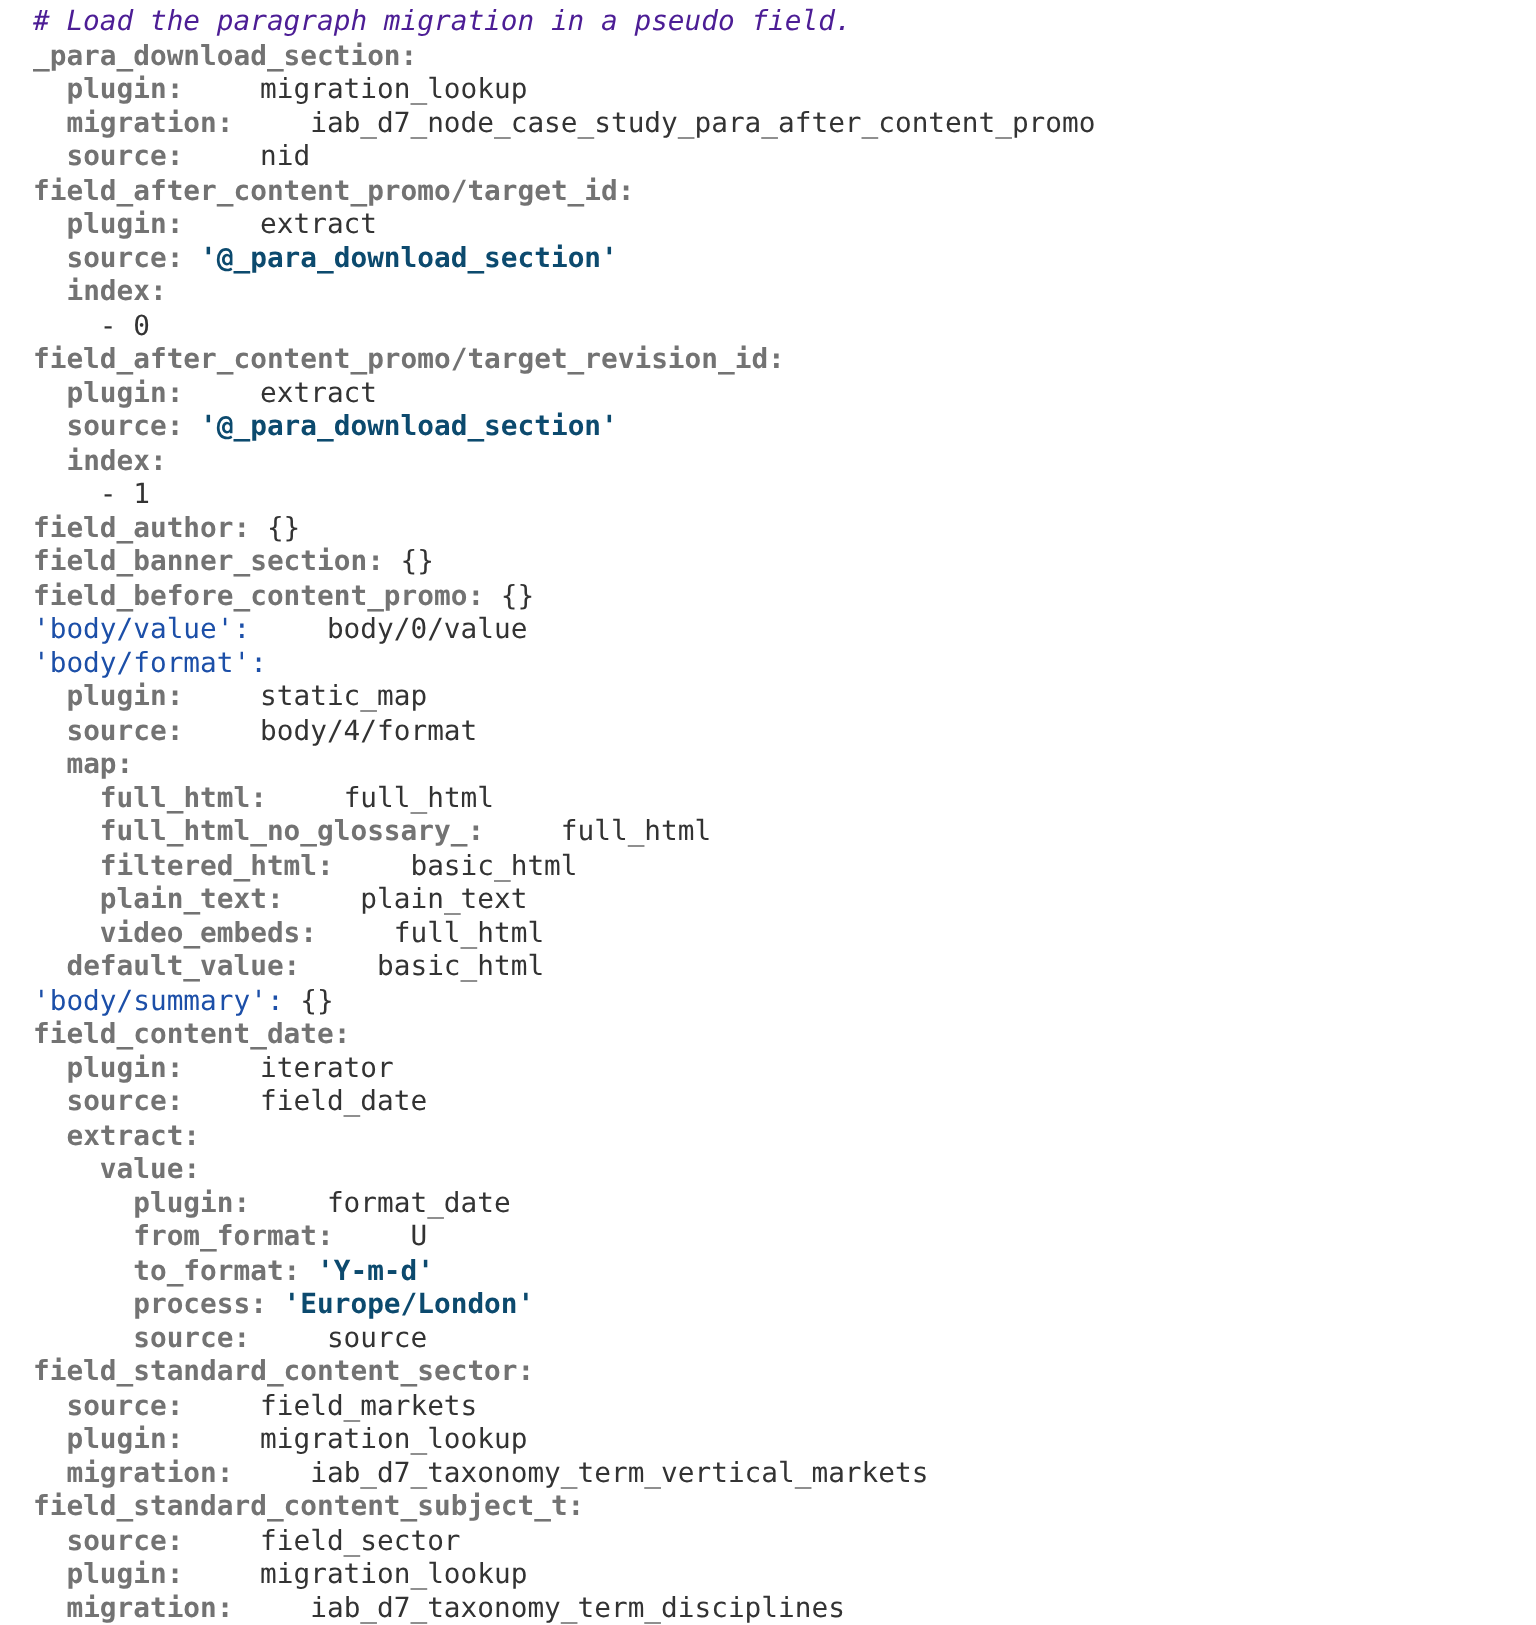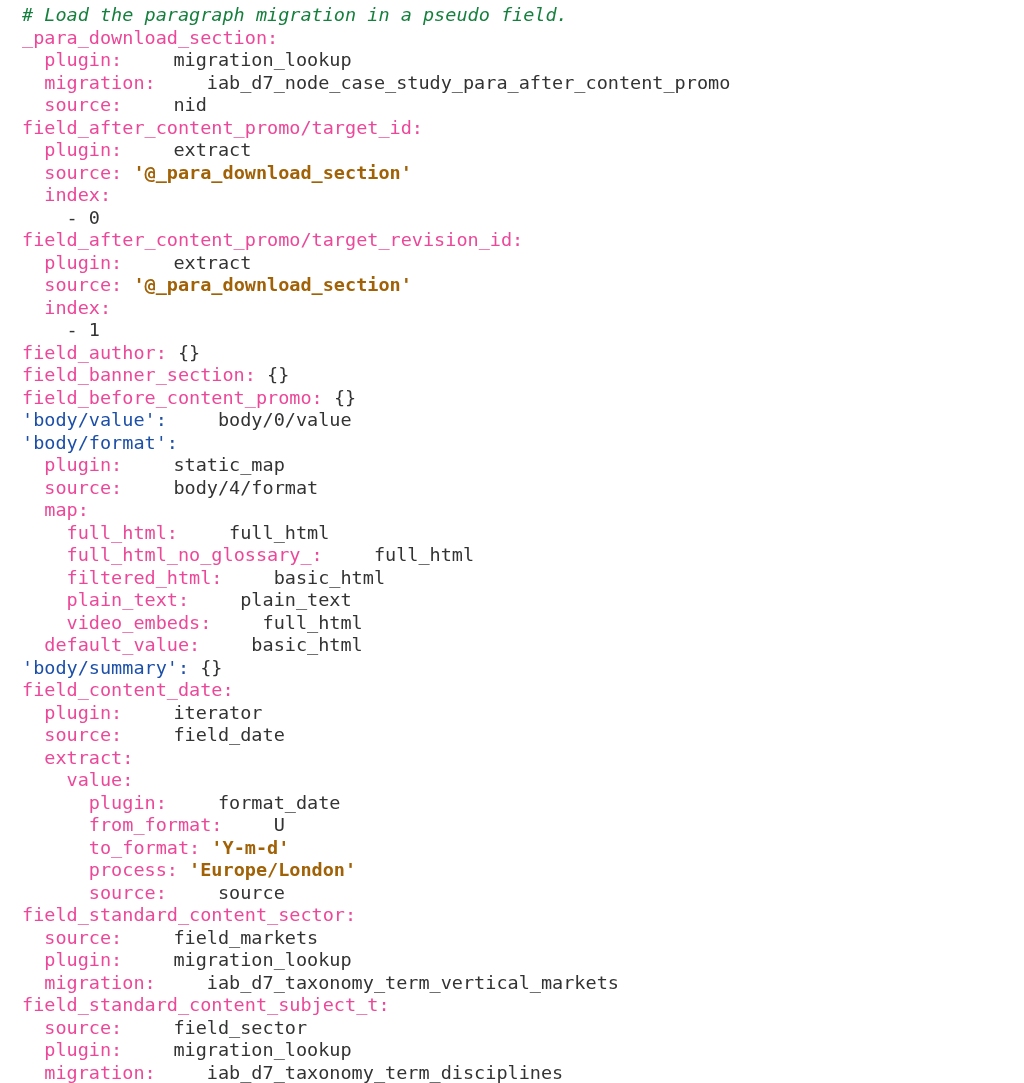--- a/index.html
+++ b/index.html
@@ -14,24 +14,24 @@
   }
   pre.code {
     margin: 0;
     padding: 4px 0 0 22px;
     font-family: Menlo, Consolas, "DejaVu Sans Mono", monospace;
     font-size: 18.5px;
     line-height: 22.5px;
     white-space: pre;
     color: #333;
   }
-  .c  { color:#15803d; font-style: italic; }   
-  .k  { color:#ec4899; font-weight:400; }       
+  .c  { color:#4c1d95; font-style: italic; }   
+  .k  { color:#737373; font-weight:700; }       
   .v  { color:#333333;margin-left:40px; }                        
-  .s  { color:#a16207; font-weight:700; }       
+  .s  { color:#0c4a6e; font-weight:700; }       
   .p  { color:#333333; }                        
   .kq { color:#1c4fa8; font-weight:400; }       
 </style>
 </head>
 <body>
 
 <pre class="code"><span class="c"># Load the paragraph migration in a pseudo field.</span>
 <span class="k">_para_download_section:</span>
   <span class="k">plugin:</span> <span class="v">migration_lookup</span>
   <span class="k">migration:</span> <span class="v">iab_d7_node_case_study_para_after_content_promo</span>

